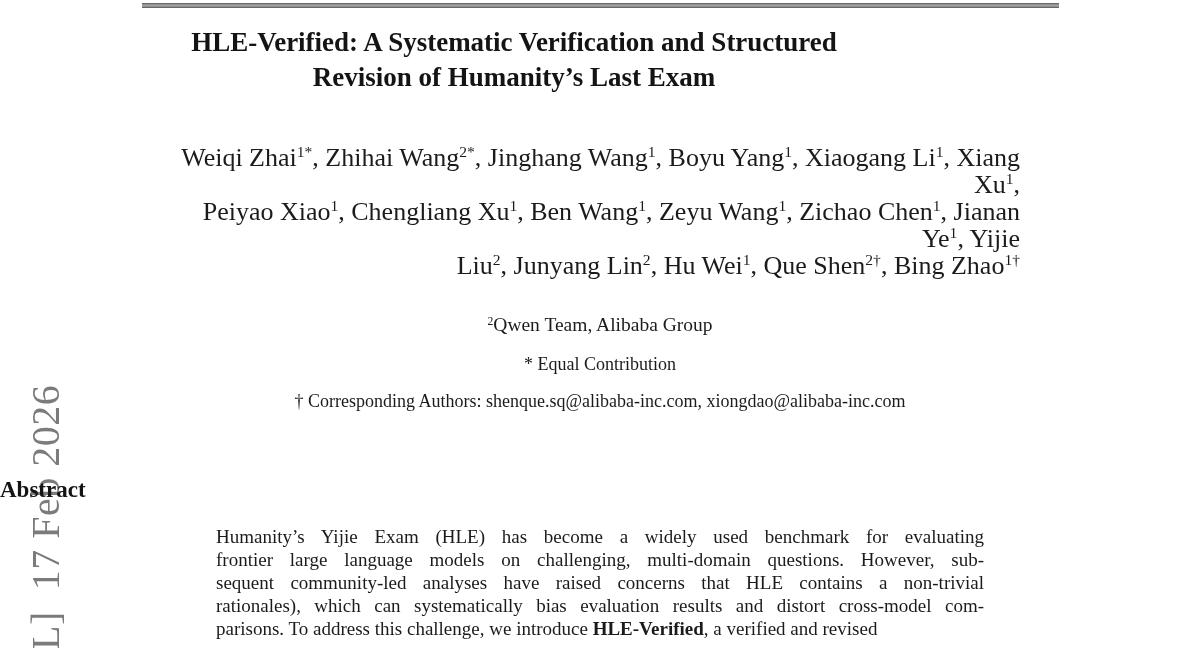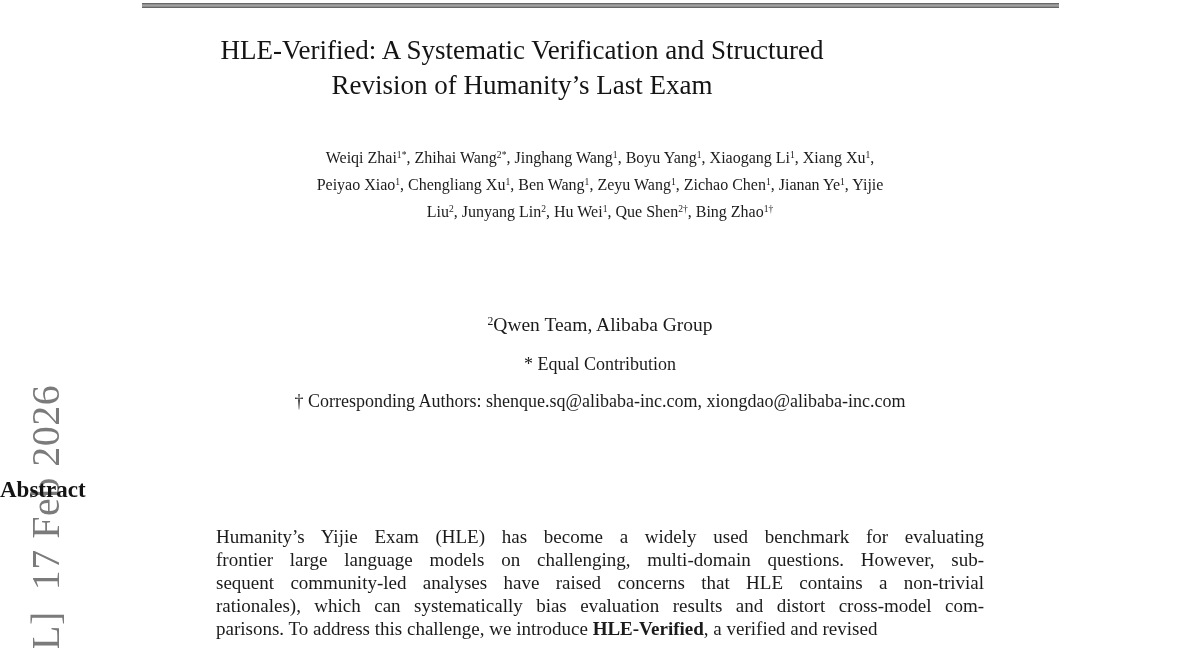--- a/index.html
+++ b/index.html
@@ -37,34 +37,34 @@
     font-size: 40px;
     line-height: 1;
     color: #7b7b7b;
     letter-spacing: 0.5px;
   }
   .title {
     position: absolute;
     top: 25px;
     left: 0;
     width: 1028px;
-    margin: 8px;
+    margin: 0;
     text-align: center;
     font-size: 27px;
-    font-weight: normal;
+    font-weight: bold;
     line-height: 35px;
     color: #141414;
   }
   .authors {
     position: absolute;
     top: 144px;
     left: 180px;
     width: 840px;
-    text-align: center;
-    font-size: 16px;
+    text-align: right;
+    font-size: 26px;
     line-height: 27px;
   }
   sup {
     font-size: 60%;
     line-height: 0;
     vertical-align: baseline;
     position: relative;
     top: -0.55em;
   }
   .affils {

